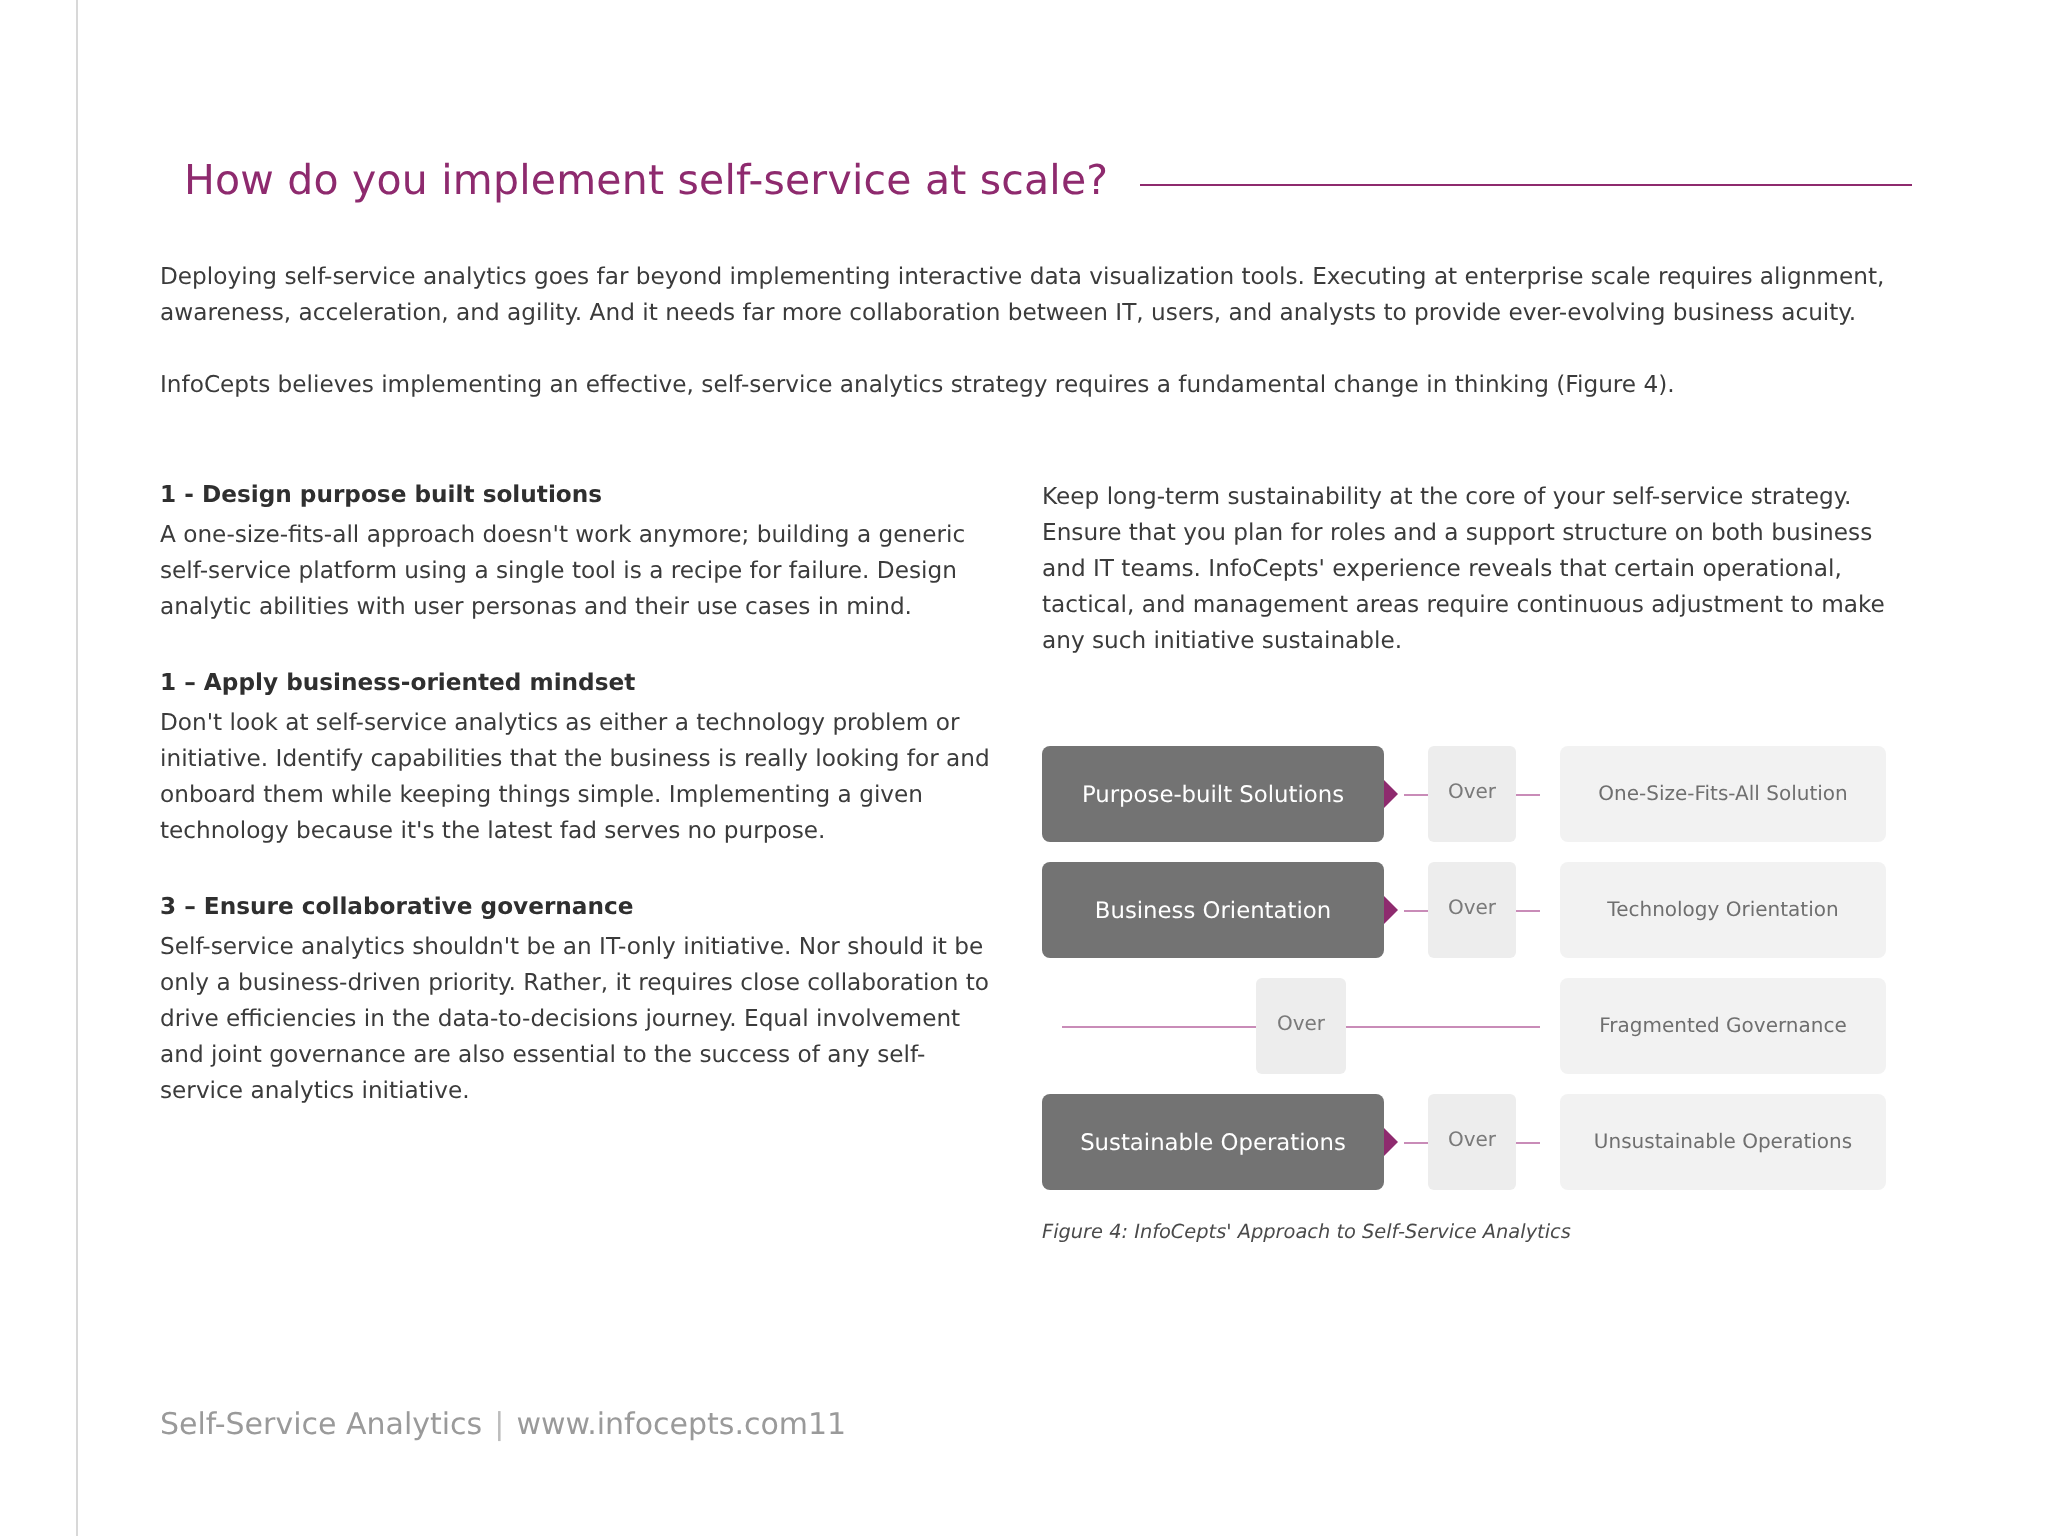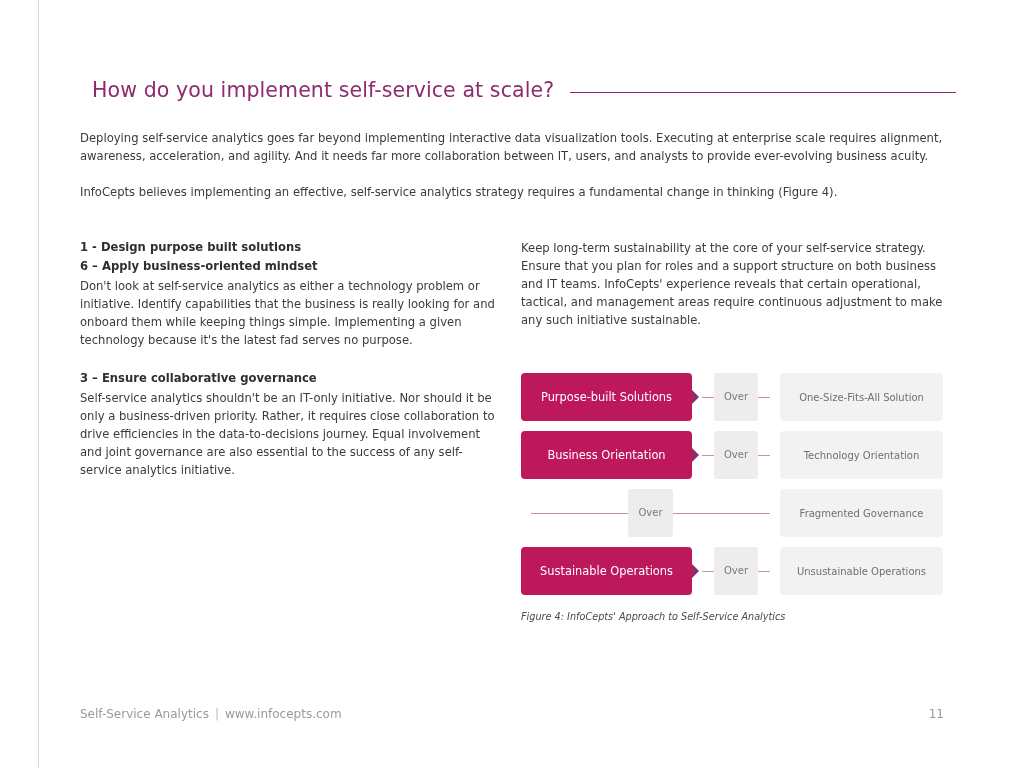--- a/index.html
+++ b/index.html
@@ -109,21 +109,21 @@
     margin-bottom: 10px;
     display: flex;
     align-items: center;
   }
   .fig-row:last-of-type {
     margin-bottom: 0;
   }
   .box-left {
     width: 171px;
     height: 48px;
-    background: #be185d;
+    background: #737373;
     border-radius: 4px;
     color: #ffffff;
     font-size: 11.4px;
     line-height: 15px;
     display: flex;
     align-items: center;
     justify-content: center;
     text-align: center;
     box-sizing: border-box;
     padding: 0 6px;
@@ -189,23 +189,22 @@
     color: #4a4a4a;
   }
 
   
   .footer {
     position: absolute;
     left: 80px;
     bottom: 47px;
     width: 864px;
     display: flex;
-    justify-content: space-between;
     align-items: baseline;
-    font-size: 12px;
+    font-size: 15px;
     color: #9a9a9a;
   }
   .footer-sep {
     margin: 0 6px;
     color: #bcbcbc;
   }
   .footer-left {
     display: flex;
     align-items: baseline;
   }
@@ -222,22 +221,23 @@
     <div class="title-line"></div>
   </div>
 
   <div class="intro">
     <p>Deploying self-service analytics goes far beyond implementing interactive data visualization tools. Executing at enterprise scale requires alignment, awareness, acceleration, and agility. And it needs far more collaboration between IT, users, and analysts to provide ever-evolving business acuity.</p>
     <p>InfoCepts believes implementing an effective, self-service analytics strategy requires a fundamental change in thinking (Figure 4).</p>
   </div>
 
   <div class="col-left">
     <div class="sec-head">1 - Design purpose built solutions</div>
-
-    <div class="sec-head">6 – Apply business-oriented mindset</div>
+    <div class="sec-body">A one-size-fits-all approach doesn't work anymore; building a generic self-service platform using a single tool is a recipe for failure. Design analytic abilities with user personas and their use cases in mind.</div>
+
+    <div class="sec-head">1 – Apply business-oriented mindset</div>
     <div class="sec-body">Don't look at self-service analytics as either a technology problem or initiative. Identify capabilities that the business is really looking for and onboard them while keeping things simple. Implementing a given technology because it's the latest fad serves no purpose.</div>
 
     <div class="sec-head">3 – Ensure collaborative governance</div>
     <div class="sec-body last">Self-service analytics shouldn't be an IT-only initiative. Nor should it be only a business-driven priority. Rather, it requires close collaboration to drive efficiencies in the data-to-decisions journey. Equal involvement and joint governance are also essential to the success of any self-service analytics initiative.</div>
   </div>
 
   <div class="col-right">
     <div class="sec-body last">Keep long-term sustainability at the core of your self-service strategy. Ensure that you plan for roles and a support structure on both business and IT teams. InfoCepts' experience reveals that certain operational, tactical, and management areas require continuous adjustment to make any such initiative sustainable.</div>
   </div>
 

